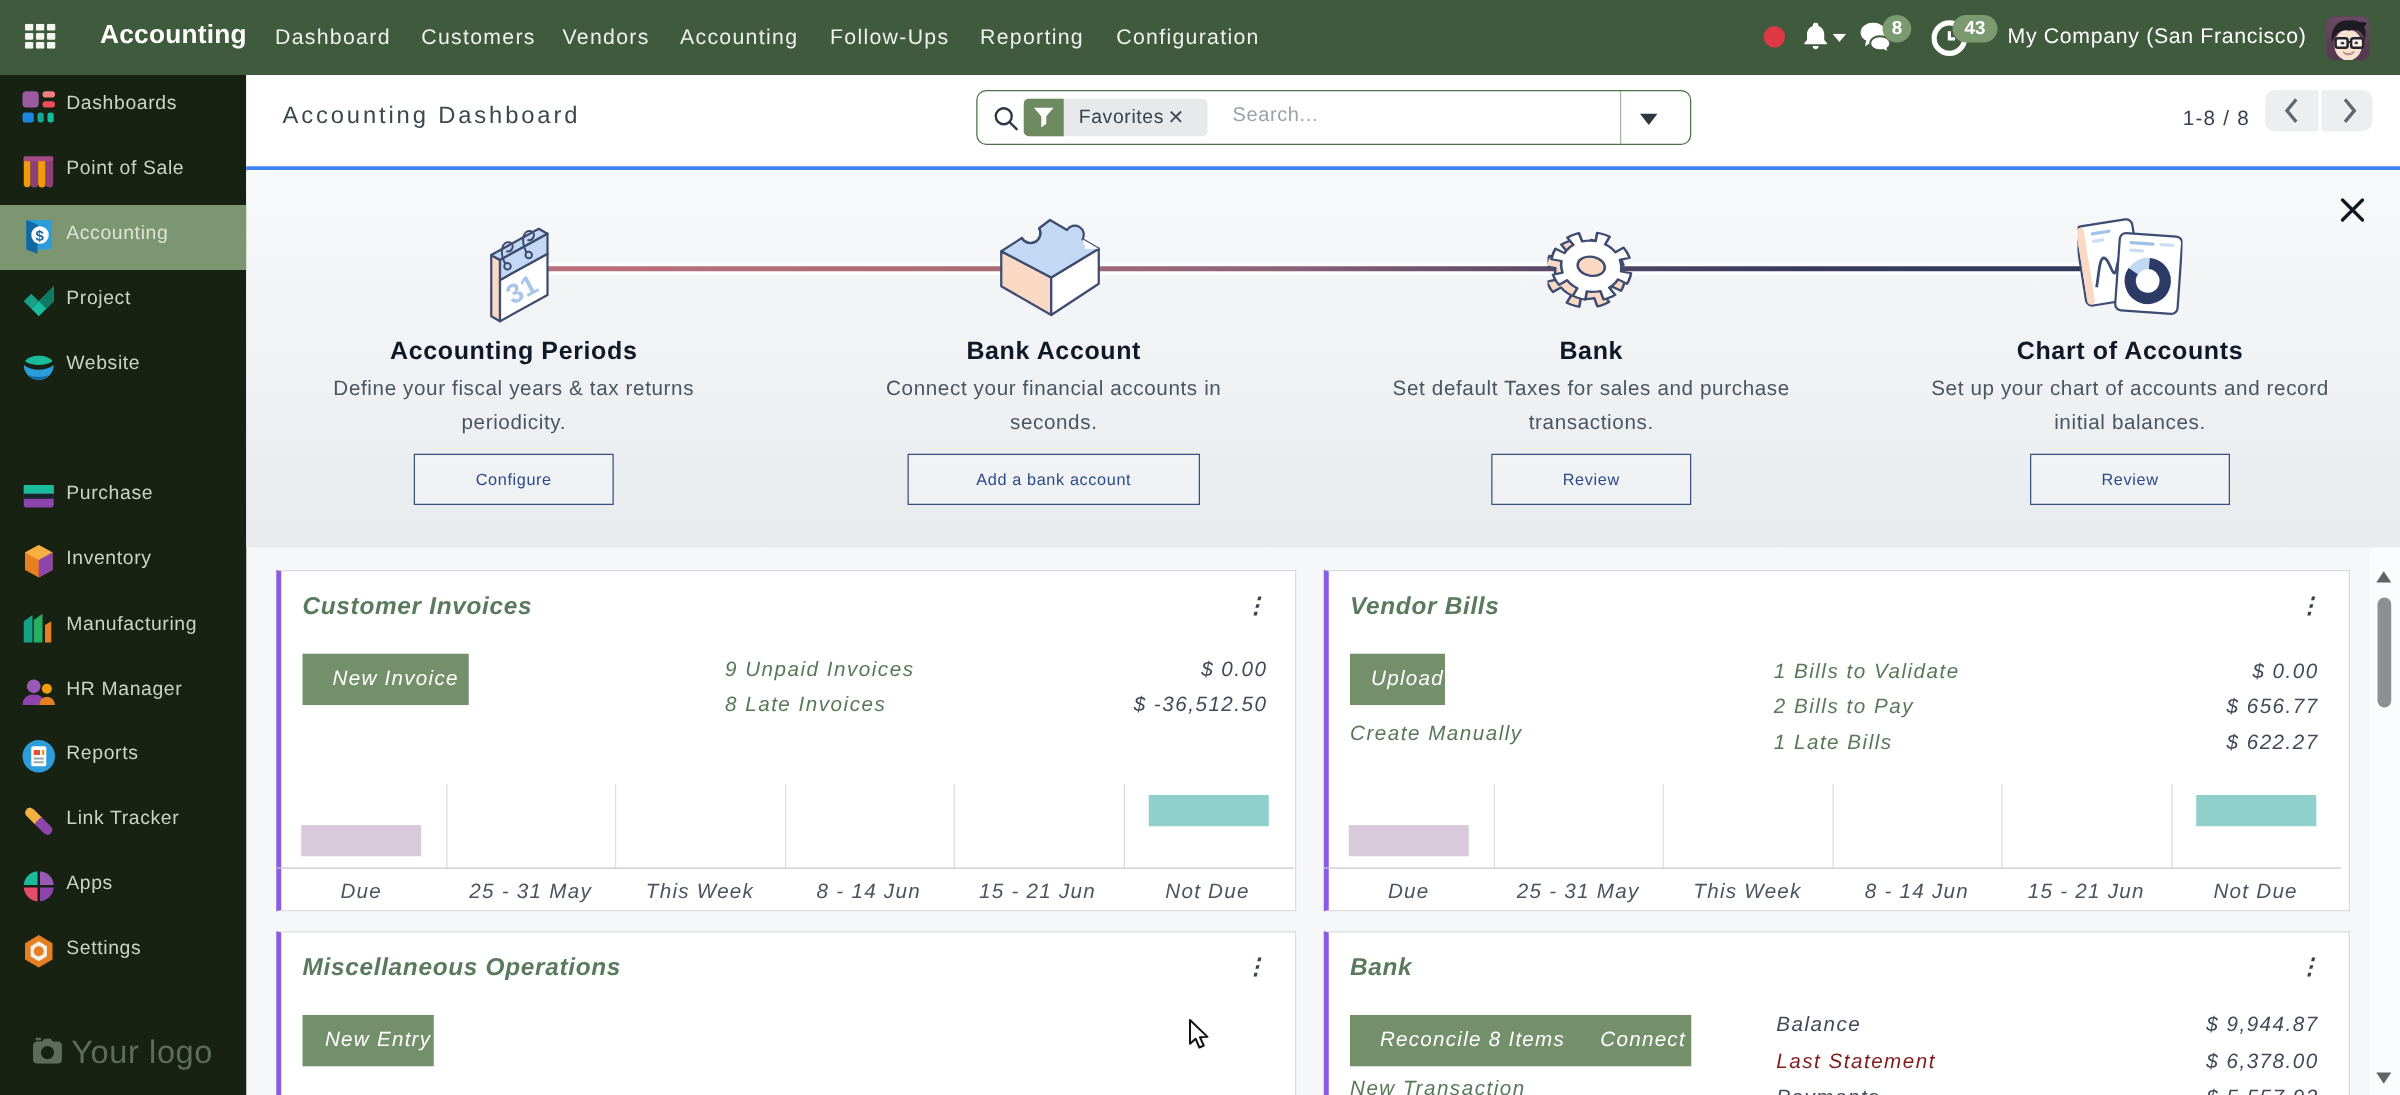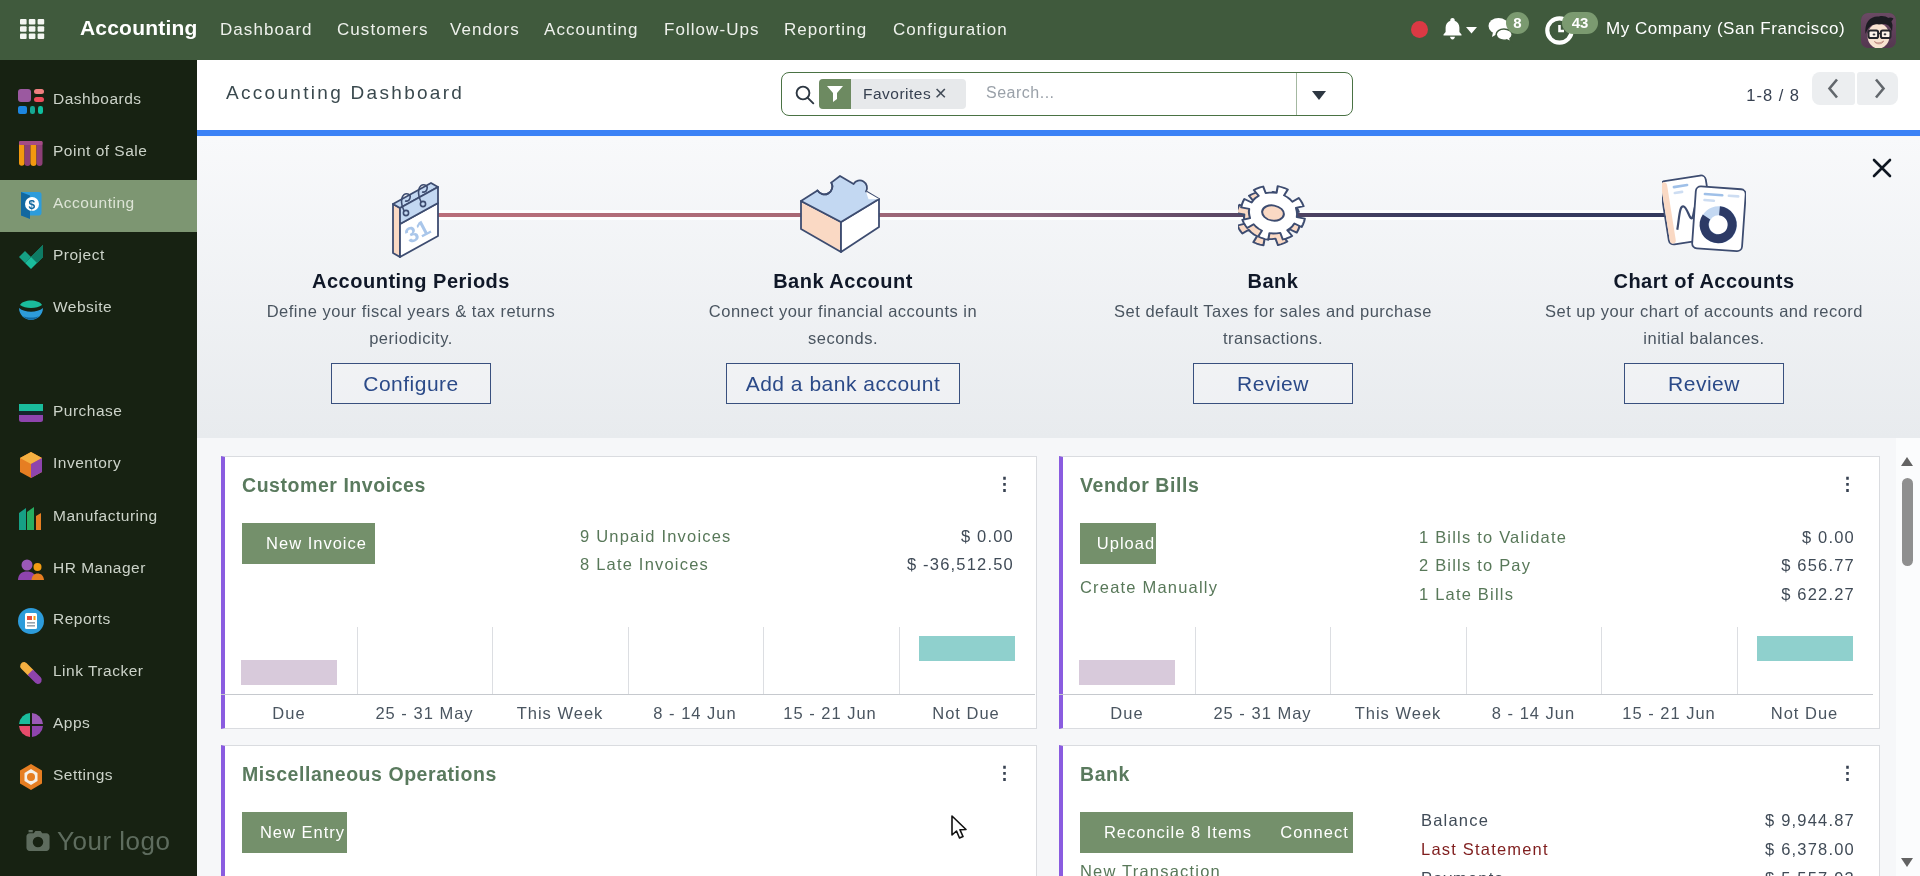--- a/index.html
+++ b/index.html
@@ -9,53 +9,53 @@
 #navbar { position:absolute; left:0; top:0; width:1920px; height:60px; background:#405a3d; color:#fff; }
 #brand { position:absolute; left:80px; top:16px; font-size:21px; font-weight:600; color:#fff; letter-spacing:0.2px; }
 .navitem { position:absolute; top:20px; font-size:17px; color:#eef1ec; letter-spacing:1.05px; }
 #recdot { position:absolute; left:1411px; top:21px; width:17px; height:17px; border-radius:50%; background:#dc3944; }
 #mycompany { position:absolute; left:1606px; top:19px; font-size:17px; color:#fff; letter-spacing:0.55px; }
 #avatar { position:absolute; left:1861px; top:13px; width:35px; height:35px; border-radius:7px; background:#5d3f58; overflow:hidden; }
 .badge { position:absolute; border-radius:50%; background:#7b9a70; color:#fff; text-align:center; letter-spacing:0; }
 
 
 #sidebar { position:absolute; left:0; top:60px; width:197px; height:816px; background:#172212; }
-.sbitem { position:absolute; left:0; width:212px; height:52px;margin-top:16px; }
+.sbitem { position:absolute; left:0; width:212px; height:52px; }
 .sbitem .ic { position:absolute; left:17px; top:11px; width:28px; height:28px; }
 .sbitem .lbl { position:absolute; left:53px; top:14px; font-size:15.5px; color:#ccd3c9; }
 .sbitem.active { background:#7d9672; }
 .sbitem.active .lbl { color:#dde4d6; }
 #yourlogo { position:absolute; left:57px; top:766px; color:#5e6c5e; font-weight:normal; font-size:26px; letter-spacing:0.5px; }
 
 
-#cpanel { position:absolute; left:197px; top:60px; width:1723px; height:76px; background:#fff; border-bottom:6px solid #3b82f6; }
+#cpanel { position:absolute; left:197px; top:60px; width:1723px; height:76px; background:#fff; border-bottom:3px solid #3b82f6; }
 #bctitle { position:absolute; left:29px; top:22px; font-size:19px; color:#3a494e; letter-spacing:2.3px; }
 #searchbox { position:absolute; left:584px; top:12px; width:572px; height:44px; background:#fff; border:1px solid #4a7244; border-radius:8px; }
 #sdivider { position:absolute; right:55px; top:0; width:1px; height:42px; background:#4a7244; opacity:0.5; }
 #scaret { position:absolute; right:26px; top:18px; width:0; height:0; border-left:7.5px solid transparent; border-right:7.5px solid transparent; border-top:9px solid #2d3742; }
 #ftag { position:absolute; left:37px; top:6px; height:30px; background:#e7e9eb; border-radius:4px; }
 #ftagicon { position:absolute; left:0; top:0; width:32px; height:30px; background:#6d8a61; border-radius:4px 0 0 4px; }
 #ftagtxt { position:absolute; left:44px; top:6px; font-size:15.5px; color:#374151; }
 #ftagx { position:absolute; left:115px; top:5px; font-size:16px; color:#434c58; }
 #splaceholder { position:absolute; left:204px; top:11px; font-size:16px; color:#9aa1a9; }
 #pager { position:absolute; right:120px; top:26px; font-size:16.5px; color:#374151; letter-spacing:1px; }
 
 
 #banner { position:absolute; left:197px; top:137px; width:1723px; height:301px; background:linear-gradient(#f8f9fb,#e8ebee); }
 #stepwrap { position:absolute; left:214px; top:73px; width:1293px; height:10px; background:#fdfefe; }
 #stepline { position:absolute; left:0; top:3px; width:1293px; height:4px; background:linear-gradient(90deg,#bb707b 0%,#a96a76 30%,#8a6279 48%,#5f4a66 62%,#3a3c5f 78%,#333a5e 100%); }
 .step { position:absolute; top:0; width:380px; text-align:center; }
 .step h2 { font-size:20px; color:#101828; font-weight:700; }
 .step p { font-size:16.5px; color:#4a5560; line-height:27px; margin-top:5px; }
-.step .btn { display:inline-block; margin-top:11px; border:1px solid #39507e; color:#2b4a88; font-size:21px; height:41px; line-height:39px; background:rgba(255,255,255,0.25); }
+.step .btn { display:inline-block; margin-top:11px; border:1px solid #39507e; color:#2b4a88; font-size:13px; height:41px; line-height:39px; background:rgba(255,255,255,0.25); }
 #bclose { position:absolute; left:1673px; top:19px; width:24px; height:24px; }
 .bicon { position:absolute; top:0; }
 
 
-.card { position:absolute; background:#fff; border:1px solid #dadce0; border-left:4px solid #8a5ce0; }
+.card { position:absolute; background:#fff; border:1px solid #dadce0; border-left:4px solid #8a5ce0;font-style:italic; }
 .card h3 { position:absolute; left:17px; top:17px; font-size:19.5px; color:#5a7a5e; font-weight:700; letter-spacing:0.55px; }
 .dots { position:absolute; right:22px; top:16px; color:#374151; font-size:18px; font-weight:bold; }
 .gbtn { position:absolute; background:#74906b; color:#fff; font-size:16.5px; text-align:center; line-height:41px; height:41px; letter-spacing:1px;padding-left:16px; }
 .glink { position:absolute; color:#587859; font-size:16.5px; letter-spacing:1.2px; }
 .numrow { position:absolute; font-size:16.5px; color:#587859; letter-spacing:1.2px; }
 .amtrow { position:absolute; font-size:16.5px; color:#404b57; text-align:right; letter-spacing:1.2px; }
 .chart { position:absolute; left:-4px; bottom:33px; height:68px; width:814px; }
 .gline { position:absolute; top:0; bottom:0; width:1px; background:#dcdee2; }
 .axis { position:absolute; left:0; right:0; bottom:0; height:1px; background:#c6c9ce; }
 .xlabels { position:absolute; left:-4px; bottom:0; height:33px; width:814px; }

